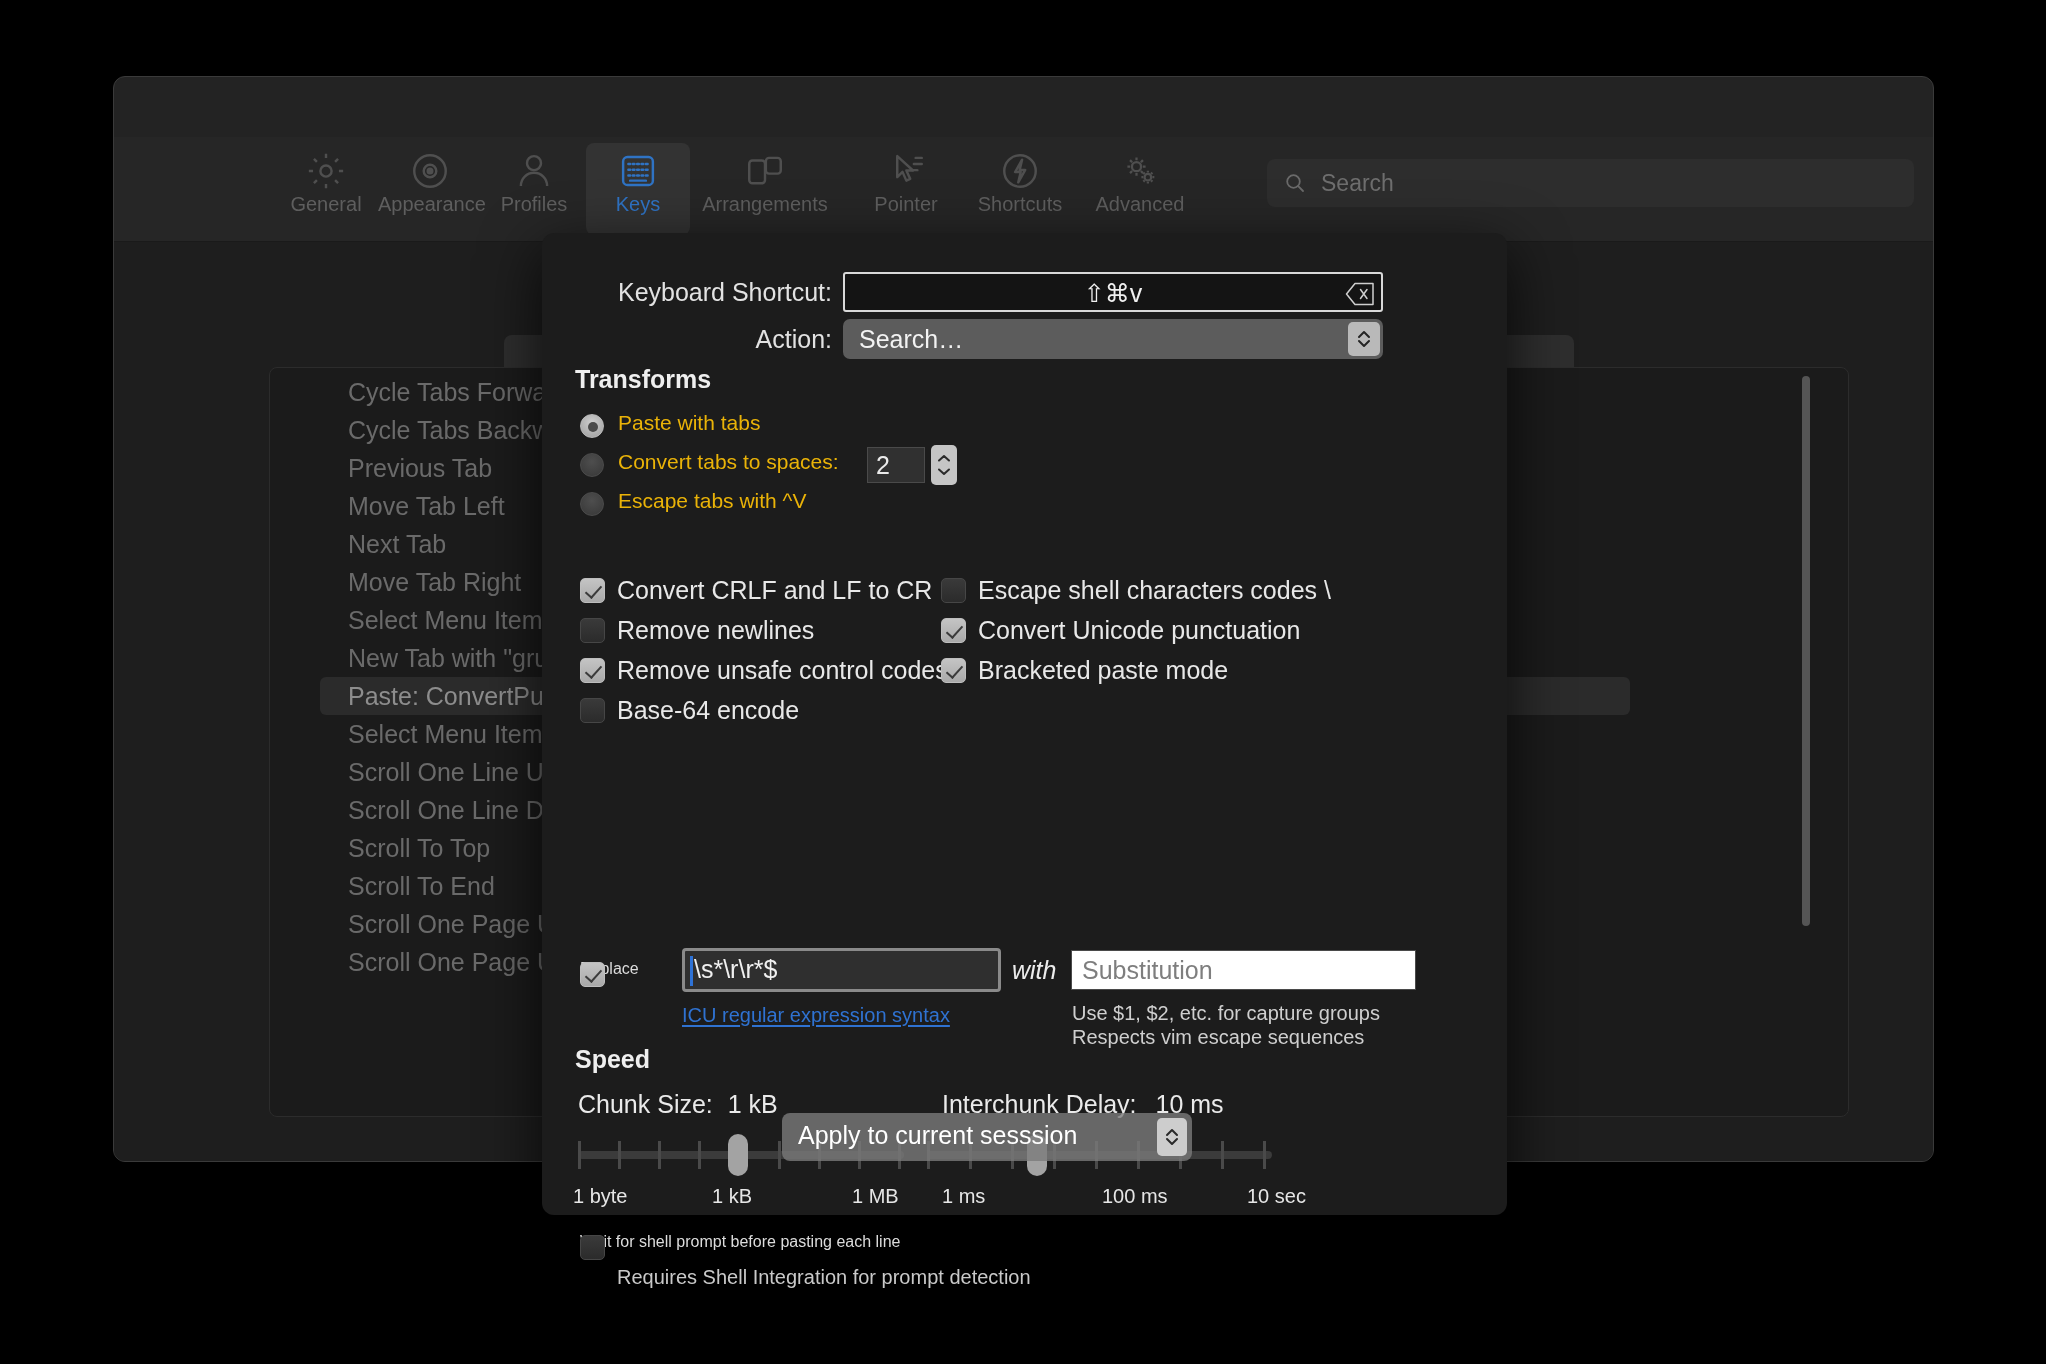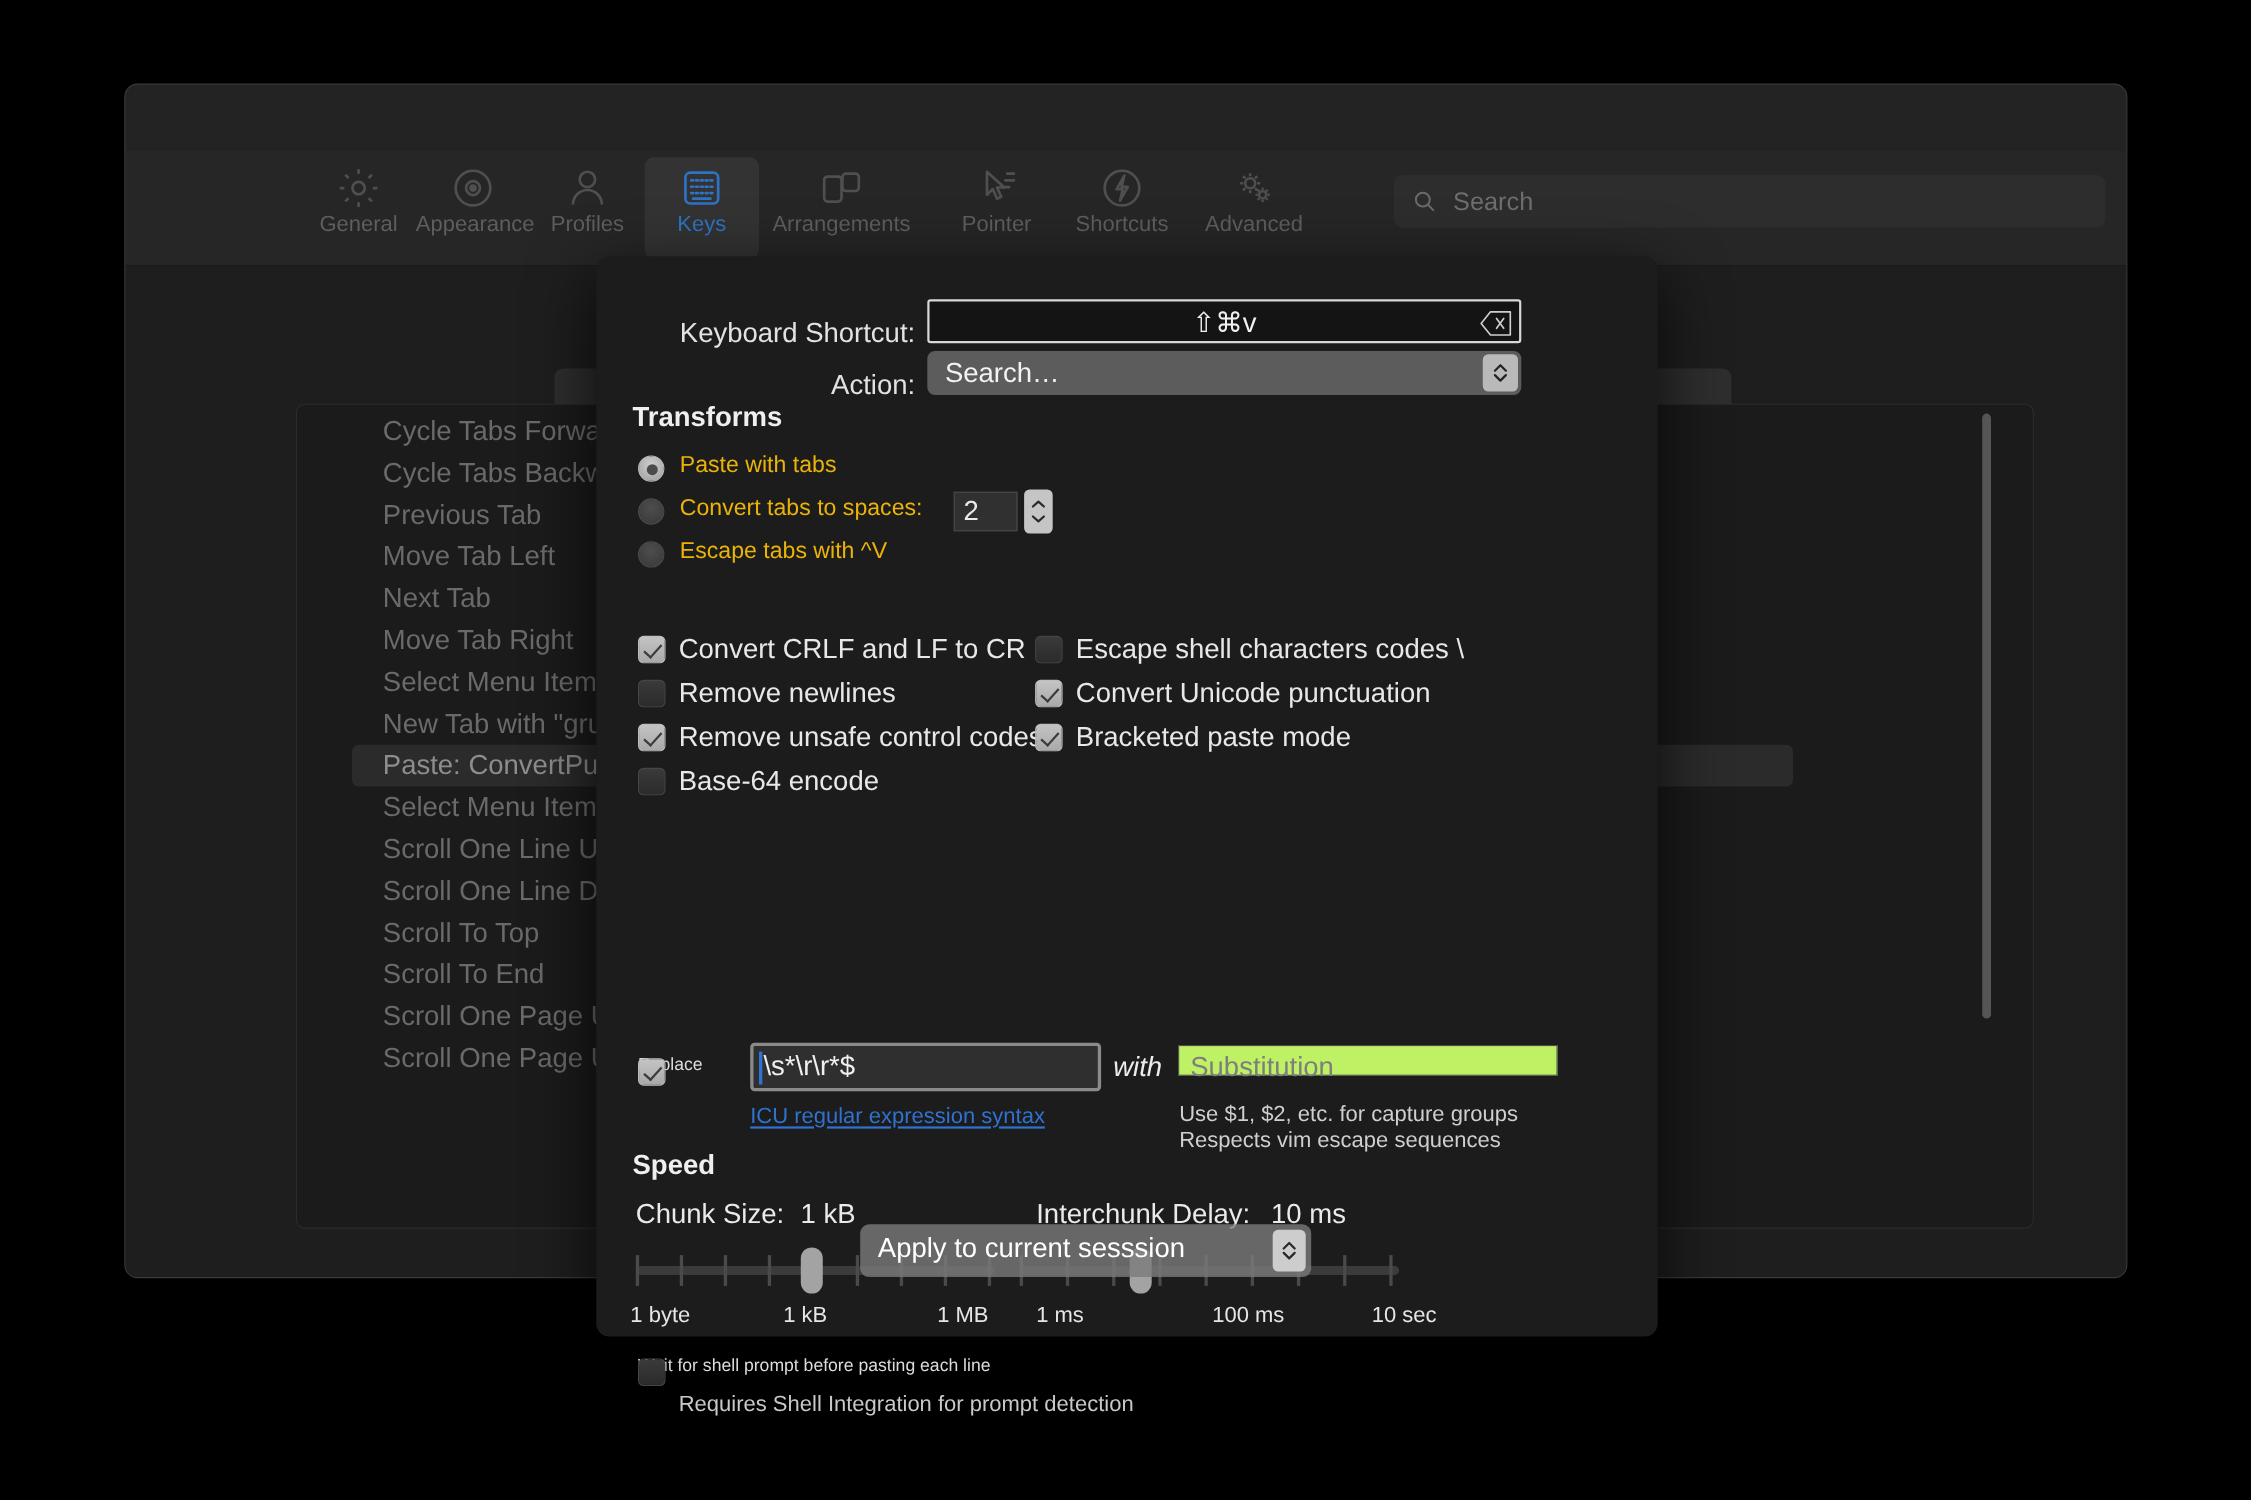--- a/index.html
+++ b/index.html
@@ -155,21 +155,20 @@
     border-radius: 12px;
     box-shadow: 0 18px 60px rgba(0,0,0,.75);
     color: #dcdcdc;
   }
 
   .lbl-right {
     position: absolute;
     text-align: right;
     color: #e2e2e2;
     font-size: 25px;
-    margin-top: 11px;
   }
 
   
   #shortcut-field {
     position: absolute; left: 301px; top: 39px;
     width: 540px; height: 40px;
     background: #141414;
     border: 2px solid #d8d8d8;
     border-radius: 3px;
   }
@@ -300,22 +299,22 @@
     position: absolute; left: 9px; top: 4px;
     color: #f0f0f0; font-size: 25px;
     font-family: "Liberation Sans", sans-serif;
   }
   #with-label {
     position: absolute; left: 470px; top: 723px;
     color: #ececec; font-size: 25px; font-style: italic;
   }
   #subst-field {
     position: absolute; left: 529px; top: 717px;
-    width: 345px; height: 28px;
-    background: #bef264;
+    width: 345px; height: 40px;
+    background: #ffffff;
     border: 1px solid #4a4a4a;
     text-decoration: underline;
   }
   #subst-placeholder {
     position: absolute; left: 10px; top: 5px;
     color: #7e7e7e; font-size: 25px;
   }
   #icu-link {
     position: absolute; left: 140px; top: 771px;
     color: #2f72d1; font-size: 20px;

